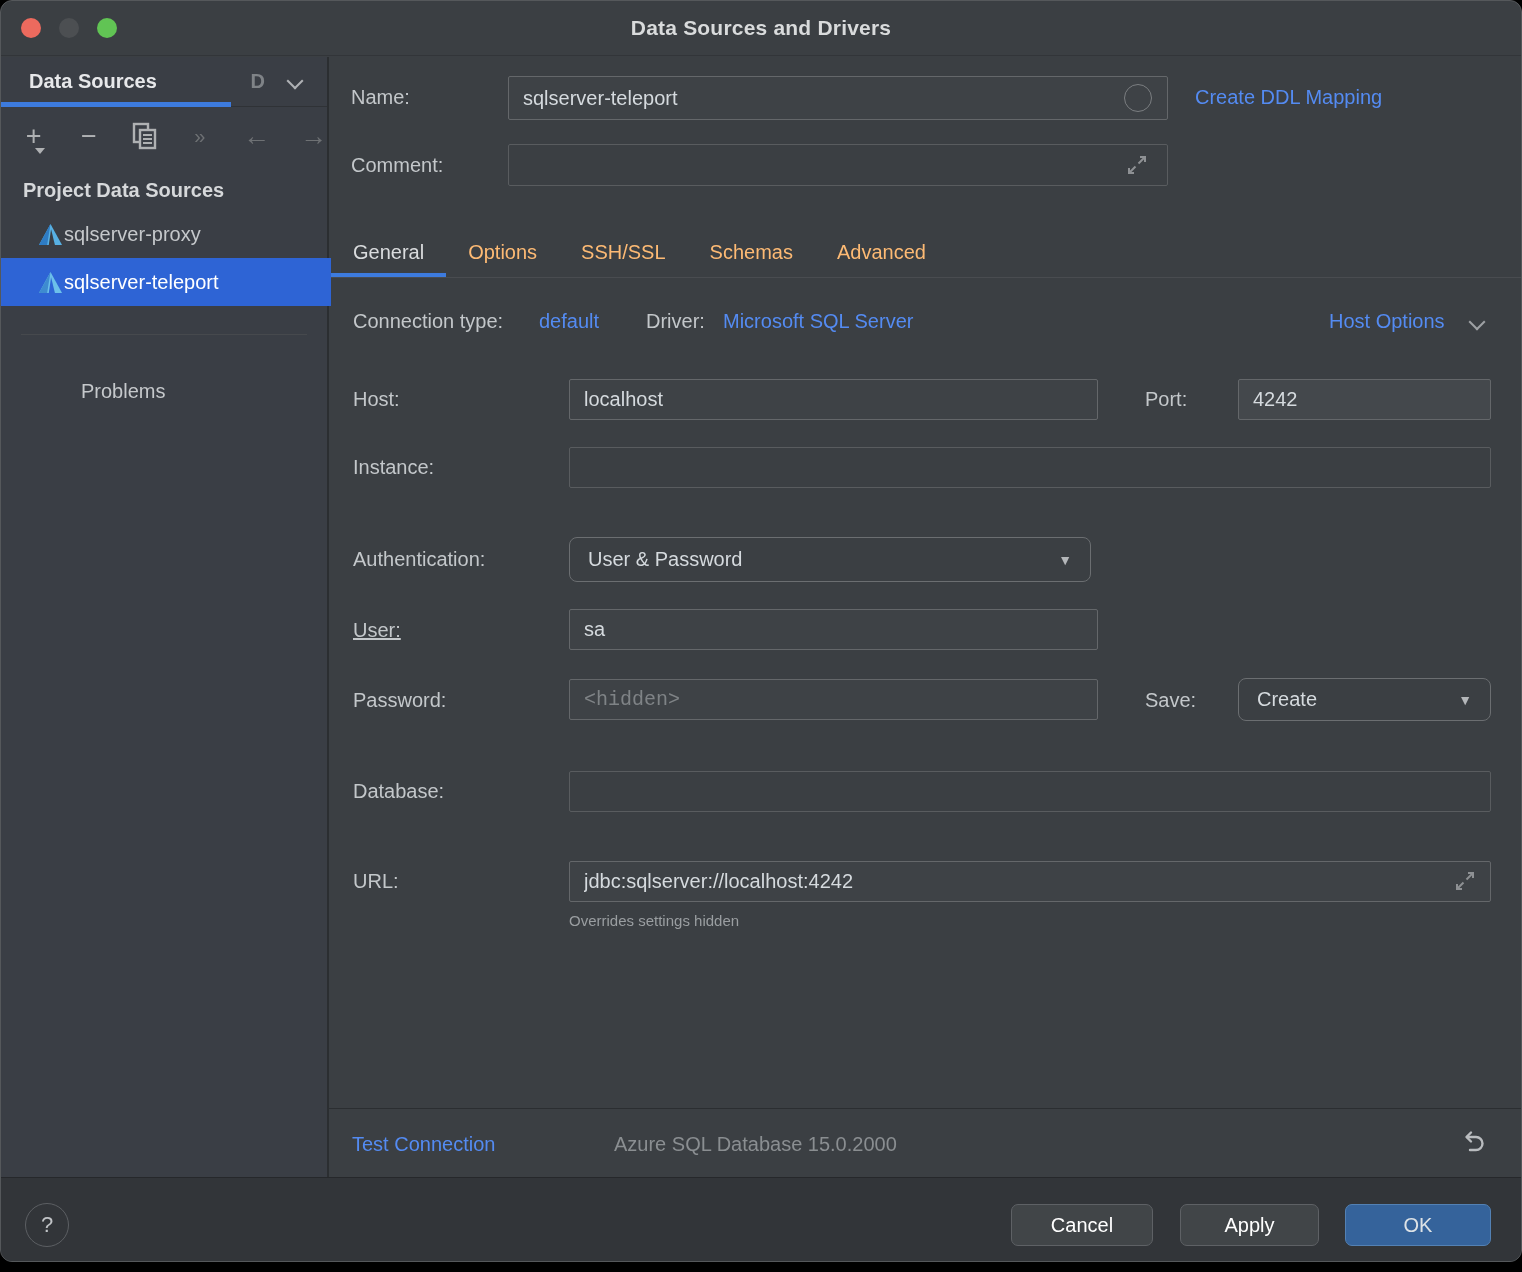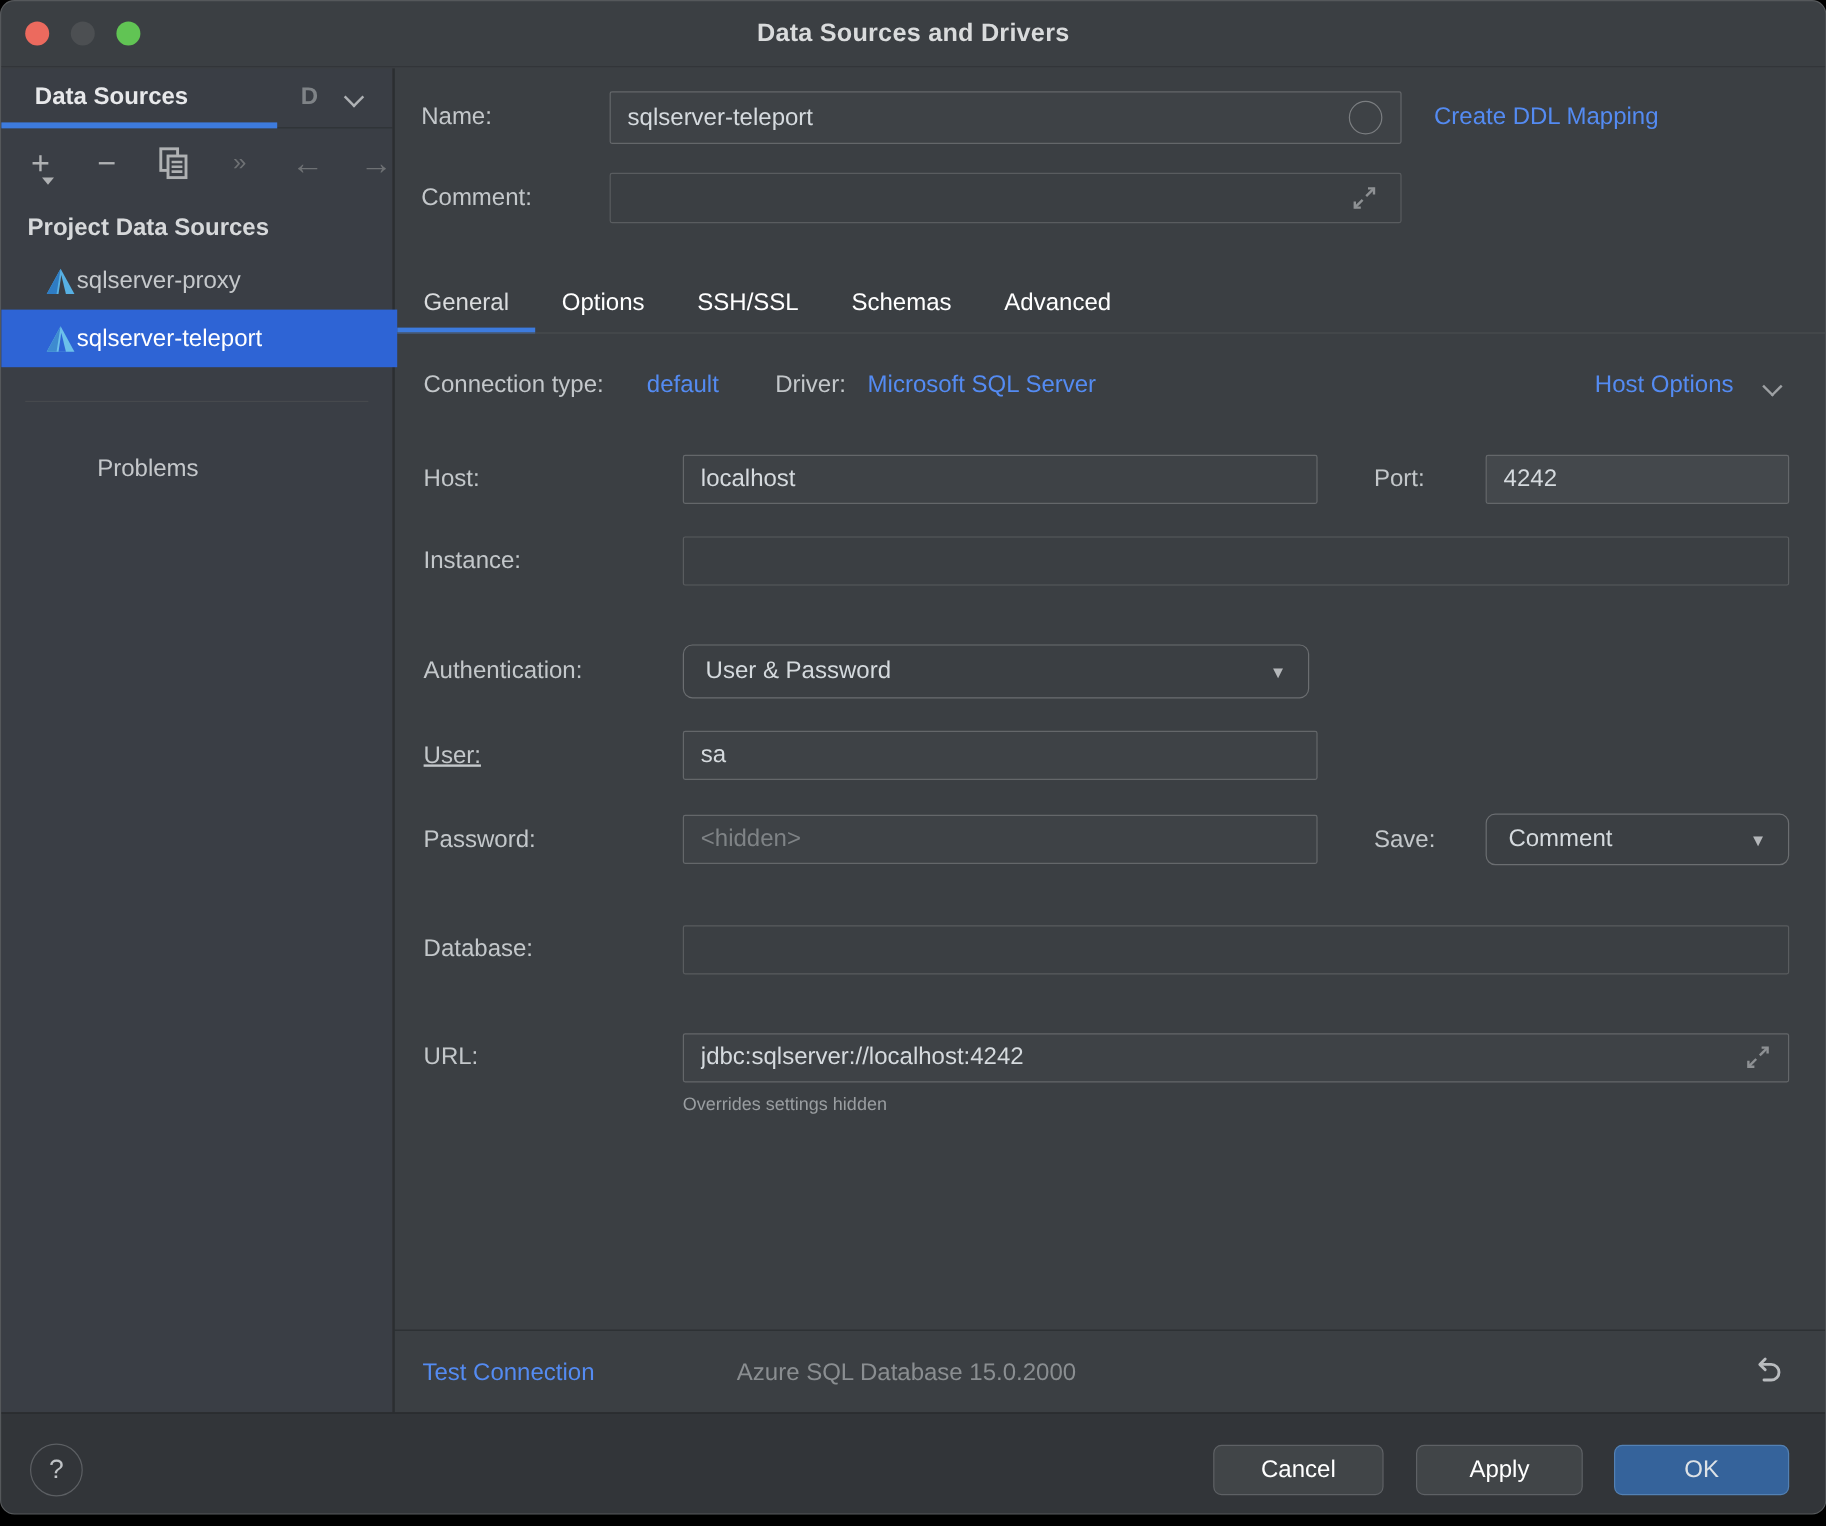--- a/index.html
+++ b/index.html
@@ -40,21 +40,21 @@
   .side-sep { height:1px; background:#46494D; margin:28px 20px 0 20px; }
   .side-problems { margin-top:34px; padding-left:80px; font-size:20px; color:#C5C8CB; height:44px; display:flex; align-items:center; }
   
   .label { position:absolute; font-size:20px; color:#C3C7CA; }
   .field { position:absolute; background:#3E4246; border:1px solid #64676A; border-radius:2px;
     color:#D5DADE; font-size:20px; padding:0 14px; font-family:"Liberation Sans",sans-serif; outline:none; }
   .field.empty { background:#3B3F43; border-color:#595C5F; }
   .field::placeholder { color:#7F8386; }
   .link { position:absolute; font-size:20px; color:#548BF2; cursor:pointer; }
   .tabs { position:absolute; left:330px; top:225px; height:52px; display:flex; }
-  .tab { position:relative; padding:0 22px; font-size:20px; color:#ffffff; display:flex; align-items:center; }
+  .tab { position:relative; padding:0 22px; font-size:20px; color:#fdba74; display:flex; align-items:center; }
   .tab.active { color:#DADCDE; }
   .tab.active::after { content:""; position:absolute; left:0; right:0; bottom:0; height:5px; background:#3D7BDE; }
   .tabline { position:absolute; left:328px; top:276px; right:0; height:1px; background:#494C50; }
   .select { position:absolute; background:#3B3F43; border:1px solid #6B6E71; border-radius:8px;
     display:flex; align-items:center; font-size:20px; color:#D5DADE; padding:0 18px; }
   .select .tri { margin-left:auto; font-size:14px; color:#B4B7BA; }
   .name-circle { position:absolute; width:28px; height:28px; border:1.5px solid #7B7E81; border-radius:50%; }
   .icon-svg { position:absolute; }
   .caption { position:absolute; font-size:15px; color:#9A9EA1; }
   .muted-text { position:absolute; font-size:20px; color:#8A8E91; }
@@ -186,24 +186,24 @@
   <span class="label" style="left:352px; top:547px;">Authentication:</span>
   <div class="select" style="left:568px; top:536px; width:522px; height:45px;">
     <span>User &amp; Password</span>
     <span class="tri">▼</span>
   </div>
 
   <span class="label" style="left:352px; top:618px;text-decoration:underline;">User:</span>
   <input class="field" style="left: 568px; top: 608px; width: 529px; height: 41px;" readonly="" value="sa">
 
   <span class="label" style="left:352px; top:688px;">Password:</span>
-  <input class="field" style="left: 568px; top: 678px; width: 529px; height: 41px;" readonly="" placeholder="&lt;hidden&gt;">
+  <input class="field" style="left: 568px; top: 678px; width: 529px; height: 41px; font-family: Liberation Mono, monospace;" readonly="" placeholder="&lt;hidden&gt;">
   <span class="label" style="left:1144px; top:688px;">Save:</span>
   <div class="select" style="left:1237px; top:677px; width:253px; height:43px;">
-    <span>Comment</span>
+    <span>Create</span>
     <span class="tri">▼</span>
   </div>
 
   <span class="label" style="left:352px; top:779px;">Database:</span>
   <input class="field empty" style="left: 568px; top: 770px; width: 922px; height: 41px;" readonly="">
 
   <span class="label" style="left:352px; top:869px;">URL:</span>
   <input class="field" style="left: 568px; top: 860px; width: 922px; height: 41px;" readonly="" value="jdbc:sqlserver://localhost:4242">
   <svg class="icon-svg" style="left:1452px; top:868px;" width="24" height="24" viewBox="0 0 24 24">
     <g stroke="#8E9194" stroke-width="2" fill="none">

